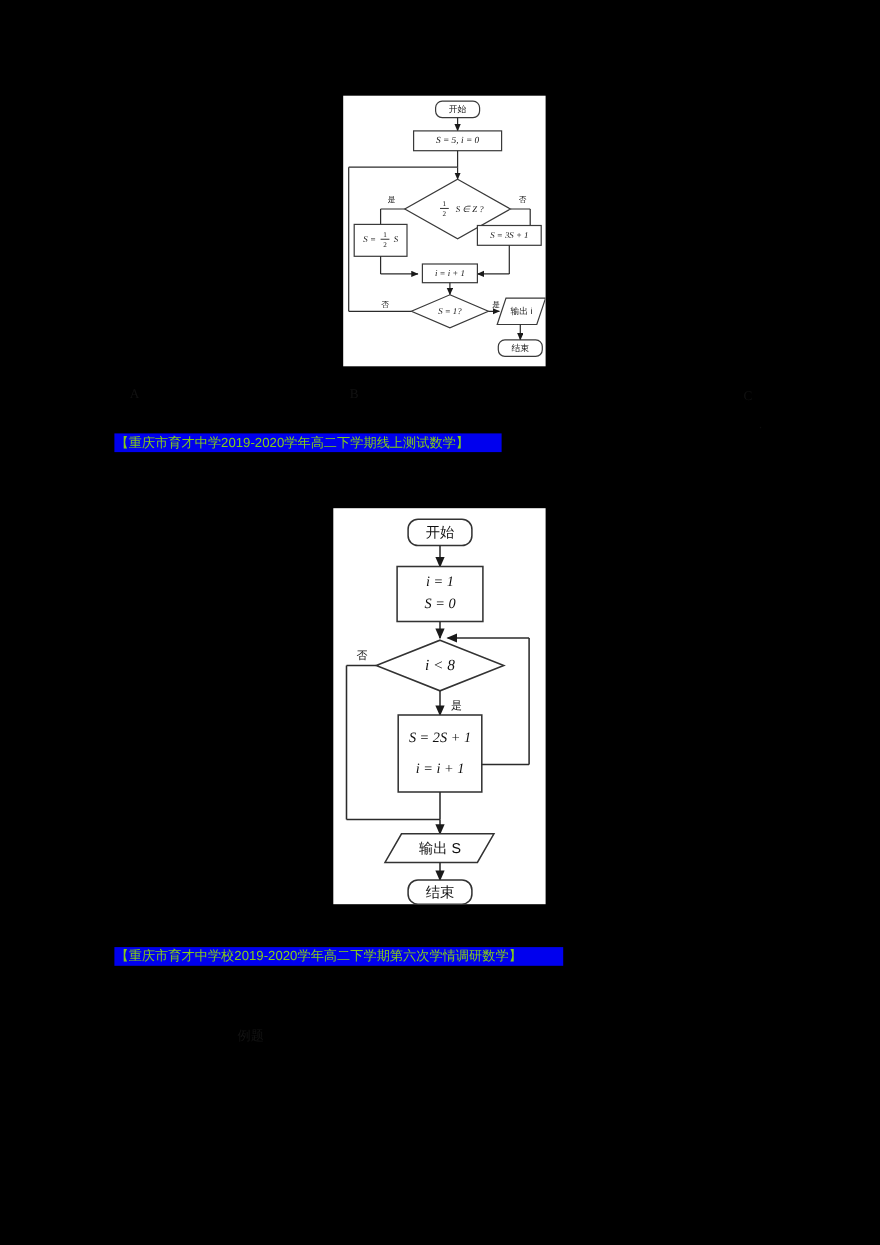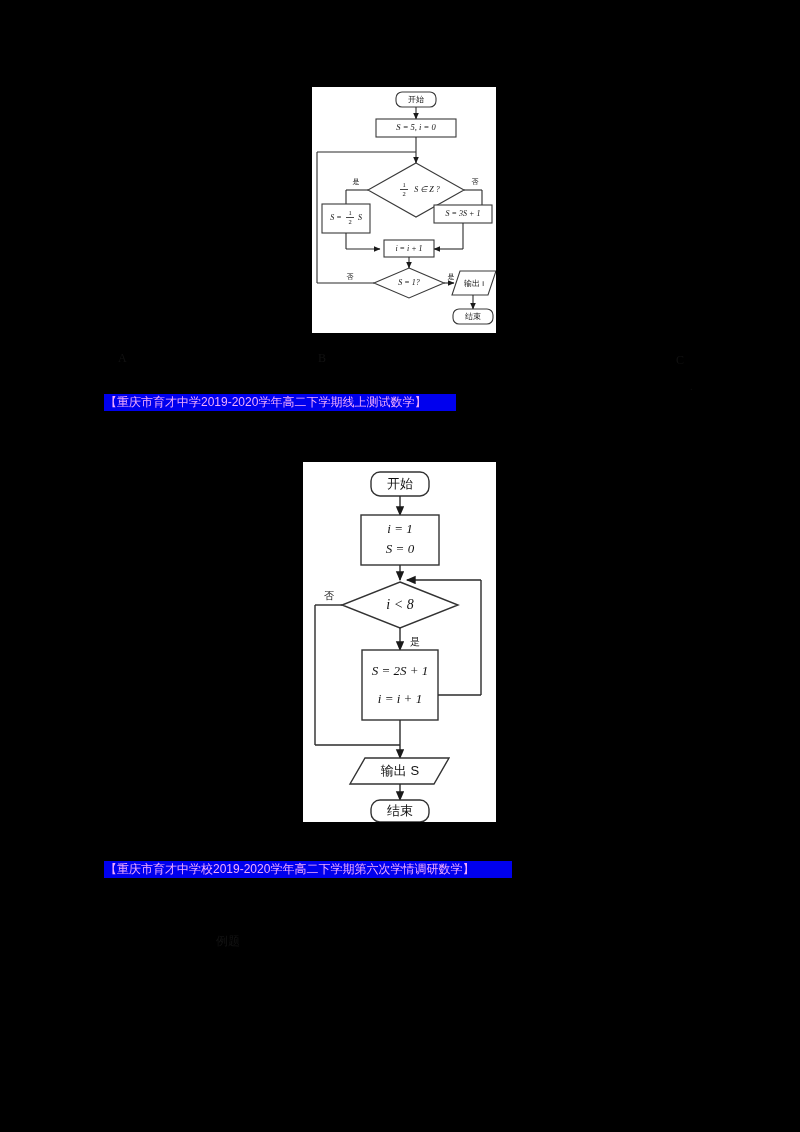--- a/index.html
+++ b/index.html
@@ -58,21 +58,21 @@
     color:#0d0d0d;
     font-size:11px;
     font-family:"Liberation Serif", serif;
   }
   #faint-mark-right{left:690px;top:380px;}
 
   
   .blue-line{
     position:absolute;
     background:#0000ee;
-    color:#f0abfc;
+    color:#84cc16;
     font-family:"Liberation Sans", sans-serif;
     font-size:12px;
     line-height:17px;
     letter-spacing:0px;
     white-space:nowrap;
     overflow:hidden;
     padding:0 1px;
     box-sizing:border-box;
   }
   #source-line-1{left:104px;top:394px;height:17px;}

